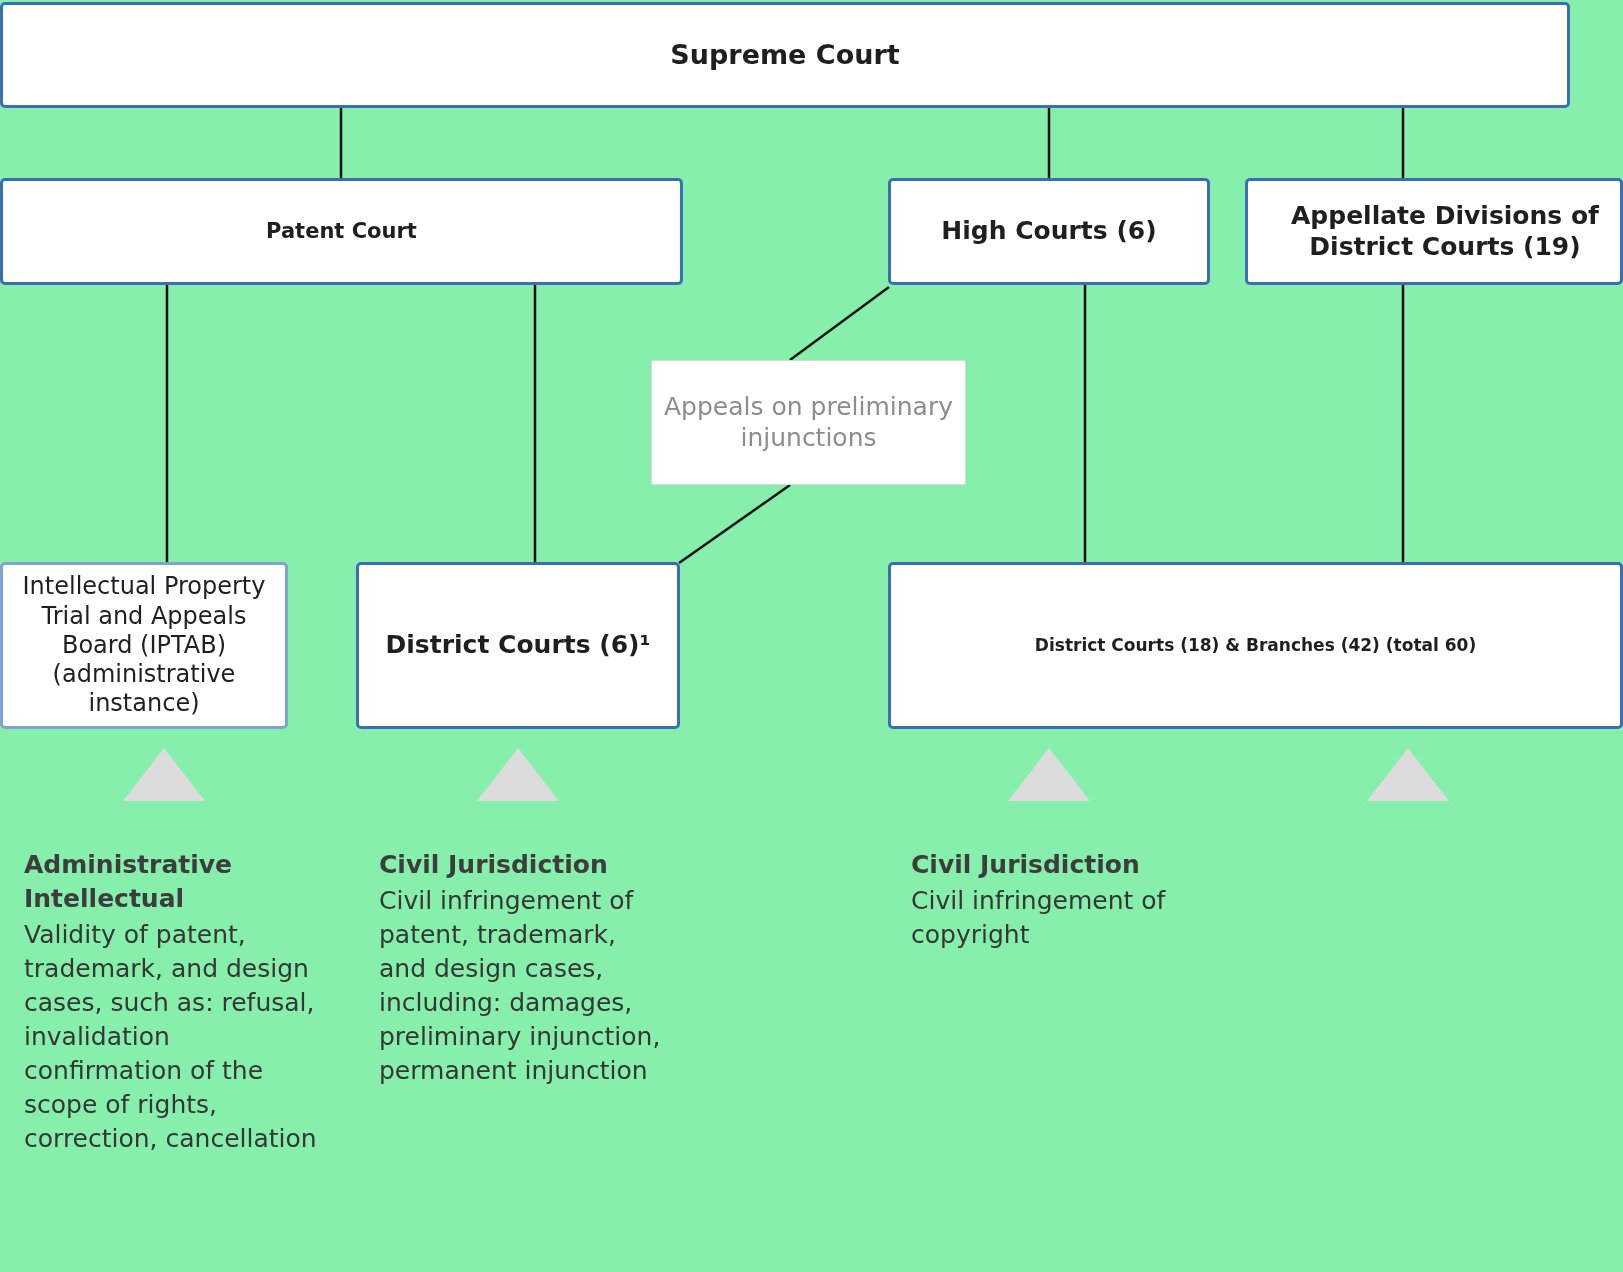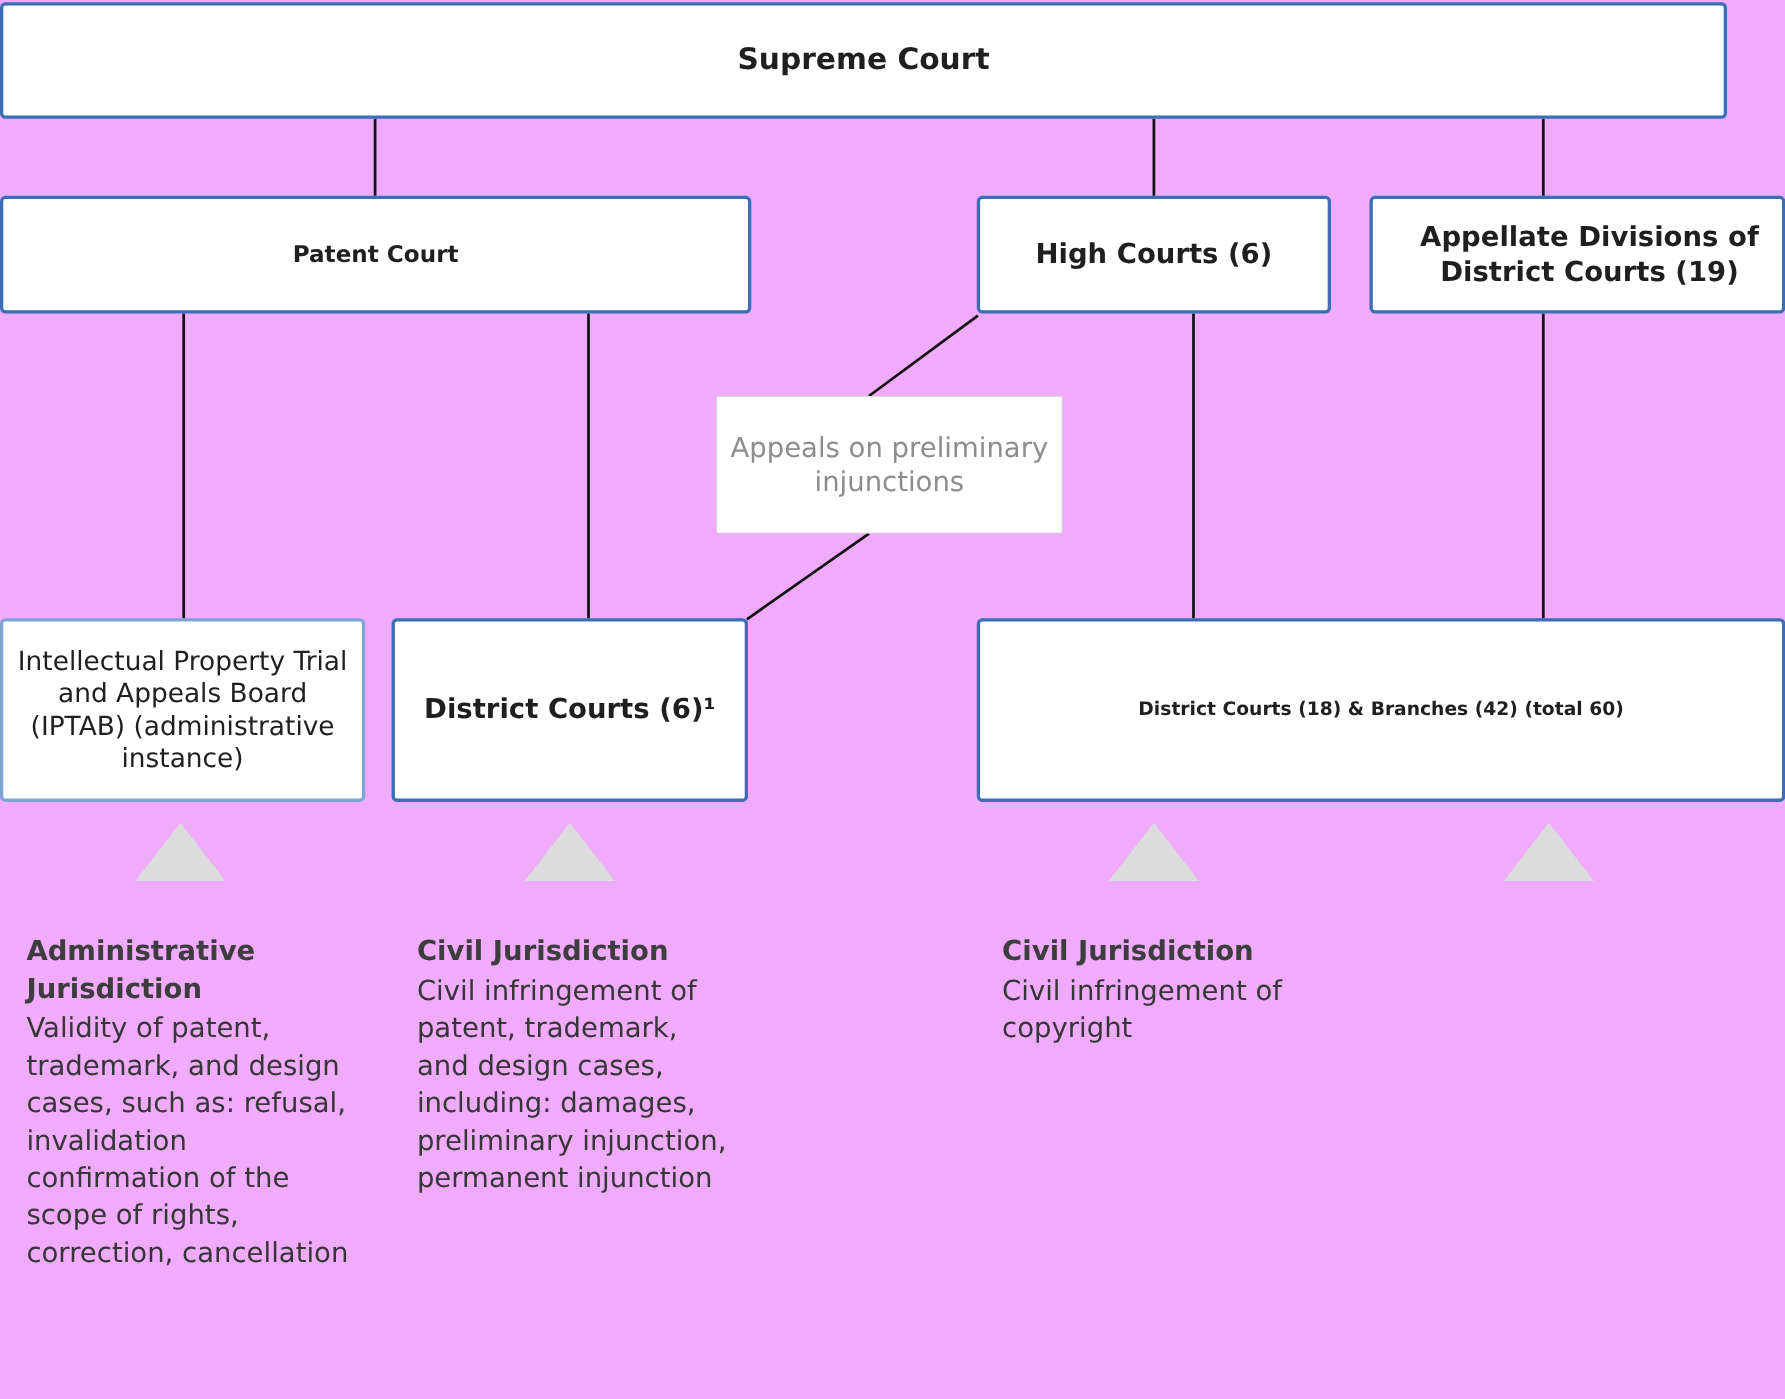--- a/index.html
+++ b/index.html
@@ -7,21 +7,21 @@
     width: 1623px;
     height: 1272px;
     background: #000000;
     overflow: hidden;
     font-family: "DejaVu Sans", "Liberation Sans", sans-serif;
   }
   #stage {
     position: relative;
     width: 1623px;
     height: 1272px;
-    background: #f0abfc;
+    background: #86efac;
   }
 
   
   #connectors {
     position: absolute;
     inset: 0;
     width: 1623px;
     height: 1272px;
     z-index: 1;
   }
@@ -52,21 +52,21 @@
     font-weight: normal;
     border-color: #7fa4d4;
   }
 
   
   #node-supreme        { left: 0px;   top: 2px;   width: 1570px; height: 106px; font-size: 27px; }
   #node-patent         { left: 0px;   top: 178px; width: 683px;  height: 107px; font-size: 21px; }
   #node-high           { left: 888px; top: 178px; width: 322px;  height: 107px; font-size: 25px; }
   #node-appellate      { left: 1245px;top: 178px; width: 378px;  height: 107px; font-size: 25px; padding-left: 32px; }
   #node-appeals-label  { left: 651px; top: 360px; width: 315px;  height: 125px; font-size: 25px; }
-  #node-iptab          { left: 0px;   top: 562px; width: 332px;  height: 167px; font-size: 24px; }
+  #node-iptab          { left: 0px;   top: 562px; width: 288px;  height: 167px; font-size: 24px; }
   #node-district6      { left: 356px; top: 562px; width: 324px;  height: 167px; font-size: 25px; text-align: right; }
   #node-district18     { left: 888px; top: 562px; width: 735px;  height: 167px; font-size: 17px; }
 
   
   .tri {
     position: absolute;
     z-index: 3;
     width: 0;
     height: 0;
     border-left: 41px solid transparent;
@@ -141,21 +141,21 @@
   <div class="node light" id="node-iptab">Intellectual Property Trial and Appeals Board (IPTAB) (administrative instance)</div>
   <div class="node" id="node-district6">District Courts (6)¹</div>
   <div class="node" id="node-district18">District Courts (18) &amp; Branches (42) (total 60)</div>
 
   <div class="tri" id="tri-1"></div>
   <div class="tri" id="tri-2"></div>
   <div class="tri" id="tri-3"></div>
   <div class="tri" id="tri-4"></div>
 
   <div class="juris" id="juris-1">
-    <span class="jtitle">Administrative Jurisdiction</span>
+    <span class="jtitle">Administrative Intellectual</span>
     <span class="jbody">Validity of patent, trademark, and design cases, such as: refusal, invalidation confirmation of the scope of rights, correction, cancellation</span>
   </div>
   <div class="juris" id="juris-2">
     <span class="jtitle">Civil Jurisdiction</span>
     <span class="jbody">Civil infringement of patent, trademark, and design cases, including: damages, preliminary injunction, permanent injunction</span>
   </div>
   <div class="juris" id="juris-3">
     <span class="jtitle">Civil Jurisdiction</span>
     <span class="jbody">Civil infringement of copyright</span>
   </div>

